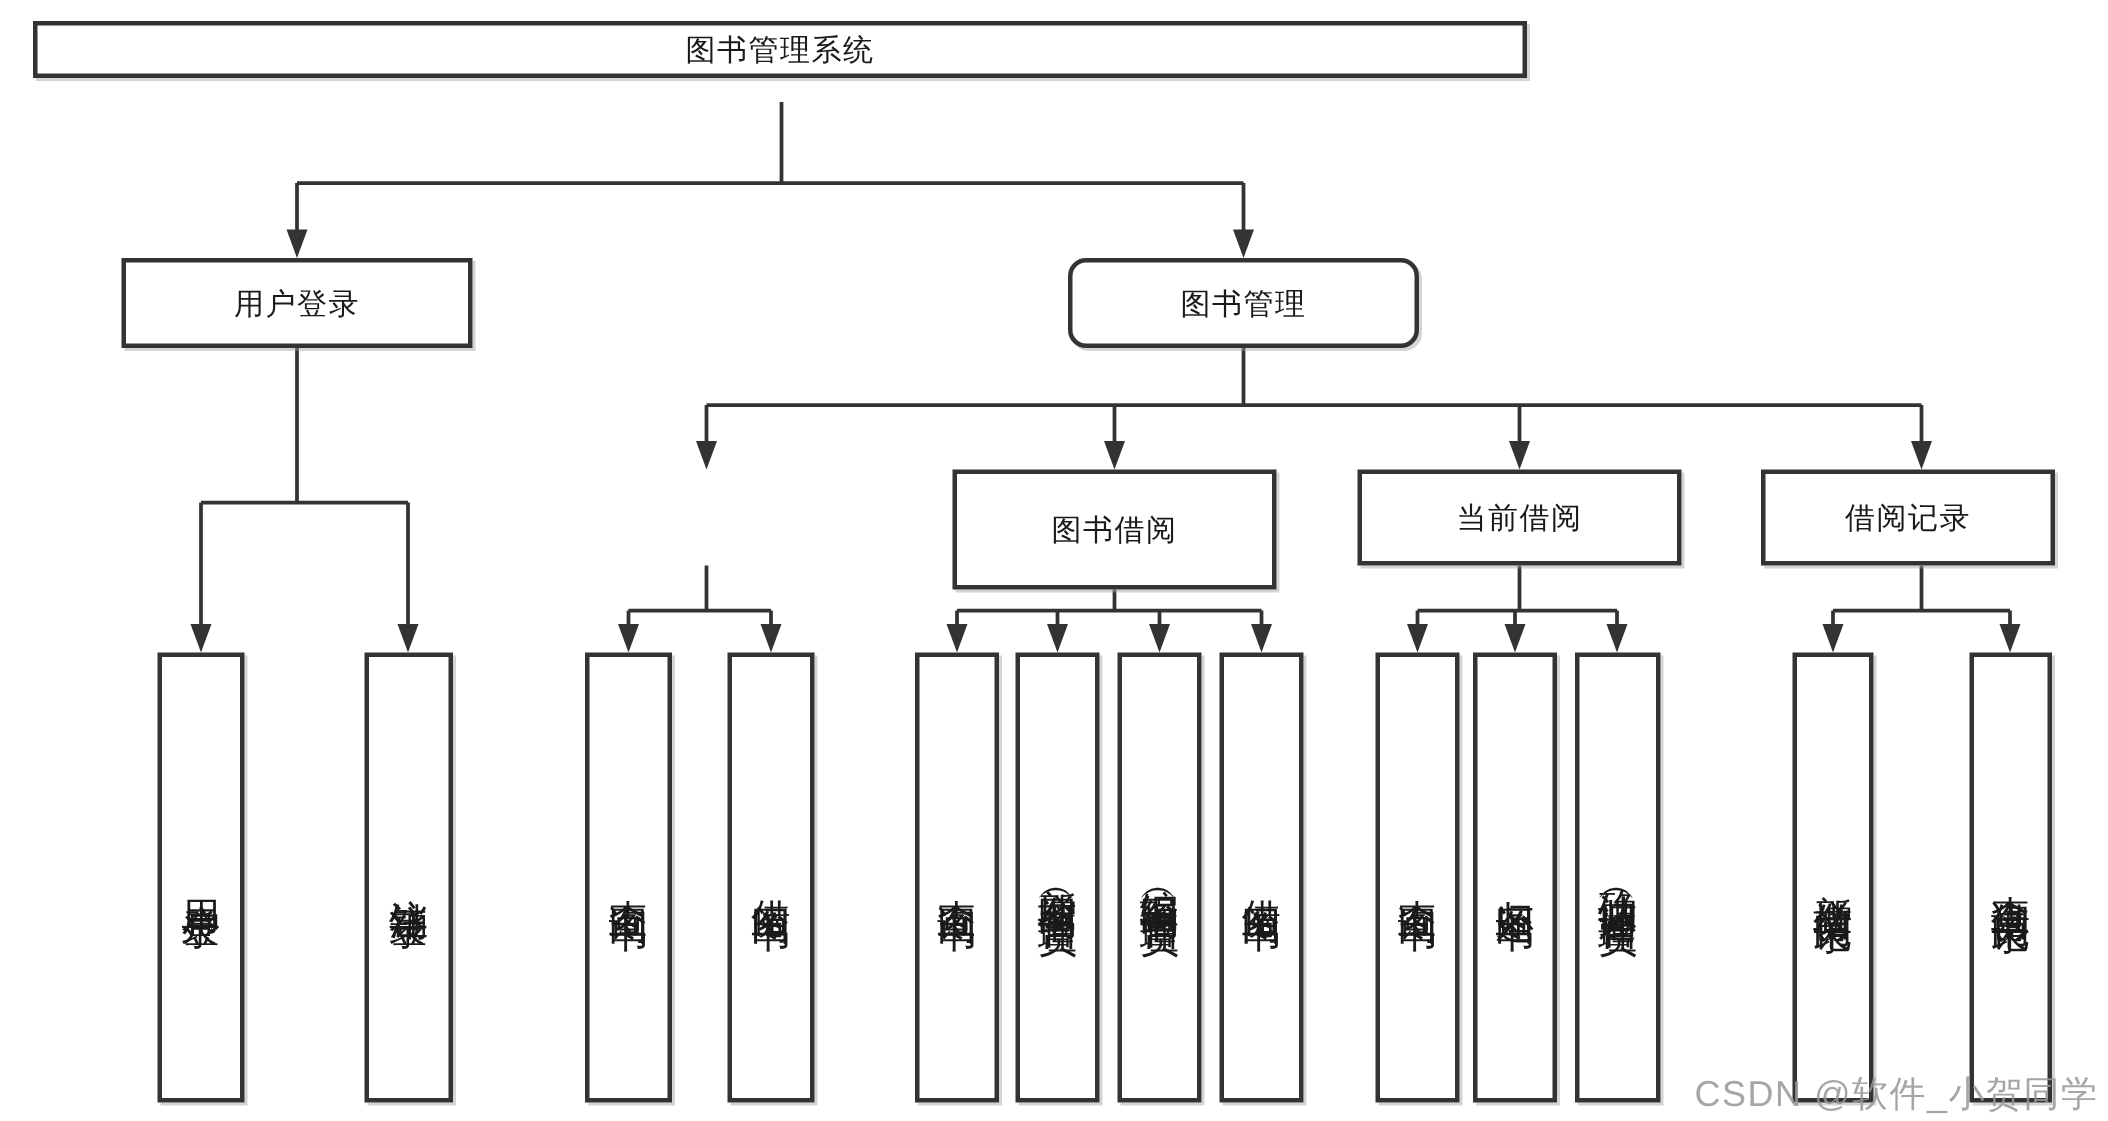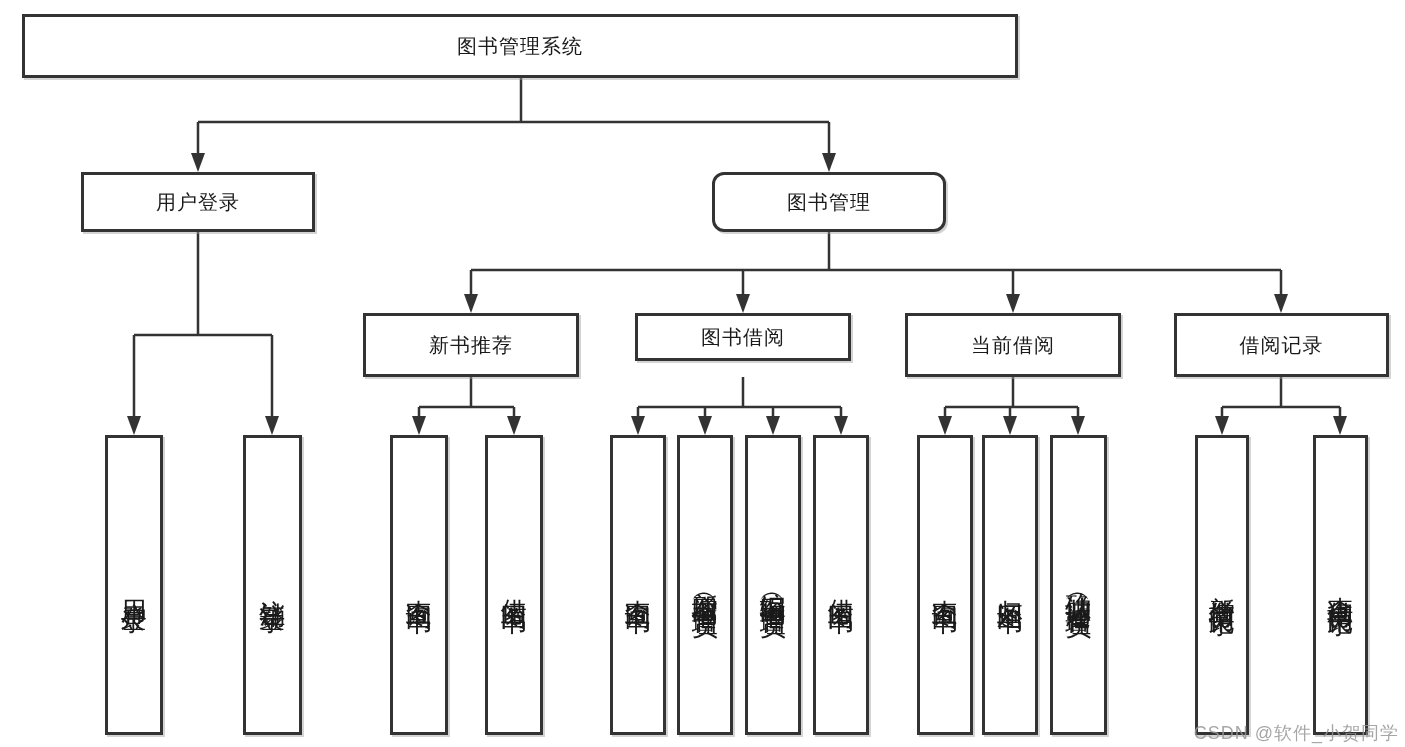--- a/index.html
+++ b/index.html
@@ -40,21 +40,21 @@
     text-orientation: mixed;
     font-size: 26px;
     letter-spacing: 3px;
     line-height: 1.1;
     white-space: nowrap;
   }
   .watermark {
     position: absolute;
     right: 6px;
     bottom: 2px;
-    font-size: 18px;
+    font-size: 24px;
     color: rgba(150,150,150,0.85);
     letter-spacing: 1px;
     white-space: nowrap;
     pointer-events: none;
   }
 </style>
 </head>
 <body>
 
 <div class="canvas">
@@ -92,41 +92,38 @@
       <polygon points="766,416 780,416 773,435"></polygon>
       <polygon points="834,416 848,416 841,435"></polygon>
       <polygon points="938,416 952,416 945,435"></polygon>
       <polygon points="1003,416 1017,416 1010,435"></polygon>
       <polygon points="1071,416 1085,416 1078,435"></polygon>
       <polygon points="1215,416 1229,416 1222,435"></polygon>
       <polygon points="1333,416 1347,416 1340,435"></polygon>
     </g>
   </svg>
 
-  <div class="node h" style="left:22px; top:14px; width:996px; height:64px;">
+  <div class="node h" style="left:22px; top:14px; width:996px; height:38px;">
     <span>图书管理系统</span>
   </div>
 
   <div class="node h" style="left:81px; top:172px; width:234px; height:60px;">
     <span>用户登录</span>
   </div>
   <div class="node h" style="left:712px; top:172px; width:234px; height:60px;border-radius:12px;">
     <span>图书管理</span>
   </div>
 
-  <div class="node h" style="left:363px; top:313px; width:216px; height:64px;">
-    <span>新书推荐</span>
-  </div>
-  <div class="node h" style="left:635px; top:313px; width:216px; height:48px;">
+  <div class="node h" style="left:635px; top:313px; width:216px; height:80px;">
     <span>图书借阅</span>
   </div>
   <div class="node h" style="left:905px; top:313px; width:216px; height:64px;text-align:right;">
     <span>当前借阅</span>
   </div>
-  <div class="node h" style="left:1174px; top:313px; width:215px; height:64px;">
+  <div class="node h" style="left:1174px; top:313px; width:196px; height:64px;">
     <span>借阅记录</span>
   </div>
 
   <div class="node v" style="left:105px; top:435px; width:58px; height:300px;">
     <span>用户登录</span>
   </div>
   <div class="node v" style="left:243px; top:435px; width:59px; height:300px;">
     <span>注销登录</span>
   </div>
 

